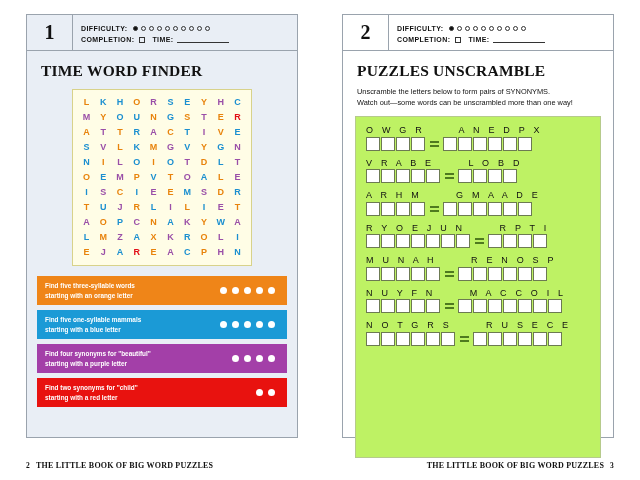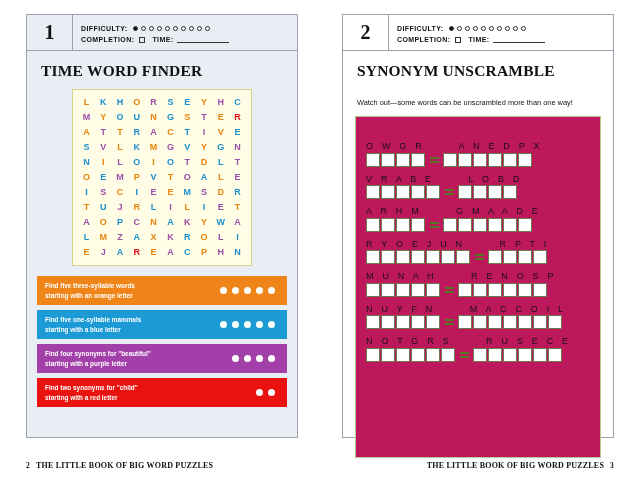--- a/index.html
+++ b/index.html
@@ -127,23 +127,23 @@
     font-size: 6.4px;
     line-height: 1.5;
     font-weight: bold;
   }
   .clue-dots { display: flex; gap: 5px; padding-right: 4px; }
   .cdot { width: 7px; height: 7px; border-radius: 50%; background: #ffffff; }
 
   
   .unscr-body {
     margin: 8px 12px 0 12px;
-    background: #be185d;
+    background: #bef264;
     border: 1px solid #b6ca8c;
-    padding: 24px 10px 10px 10px;
+    padding: 8px 10px 10px 10px;
     height: 342px;
   }
   .urow { margin-bottom: 7px; }
   .uletters {
     font-family: "Liberation Sans", sans-serif;
     font-size: 9px;
     font-weight: normal;
     letter-spacing: 3.2px;
     color: #111;
     margin-bottom: 1.5px;
@@ -413,23 +413,23 @@
           </div>
           <div class="meta-row">
             <span class="meta-lbl">COMPLETION:</span>
             <span class="chk"></span>
             <span class="meta-lbl sep">TIME:</span>
             <span class="ruleline"></span>
           </div>
         </div>
       </div>
 
-      <div class="title">SYNONYM UNSCRAMBLE</div>
+      <div class="title">PUZZLES UNSCRAMBLE</div>
       <div class="instr">
-        <br>
+        <span>Unscramble the letters below to form pairs of SYNONYMS.</span><br>
         <span>Watch out—some words can be unscrambled more than one way!</span>
       </div>
 
       <div class="unscr-body" id="unscr">
           <div class="urow">
             <div class="uletters">O W G R      A N E D P X</div>
             <div class="uboxes">
               <div class="ubox"></div>
               <div class="ubox"></div>
               <div class="ubox"></div>

